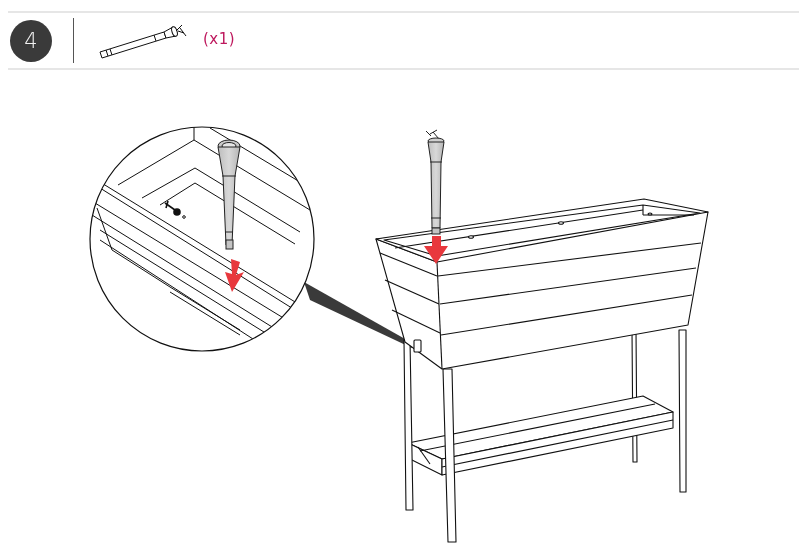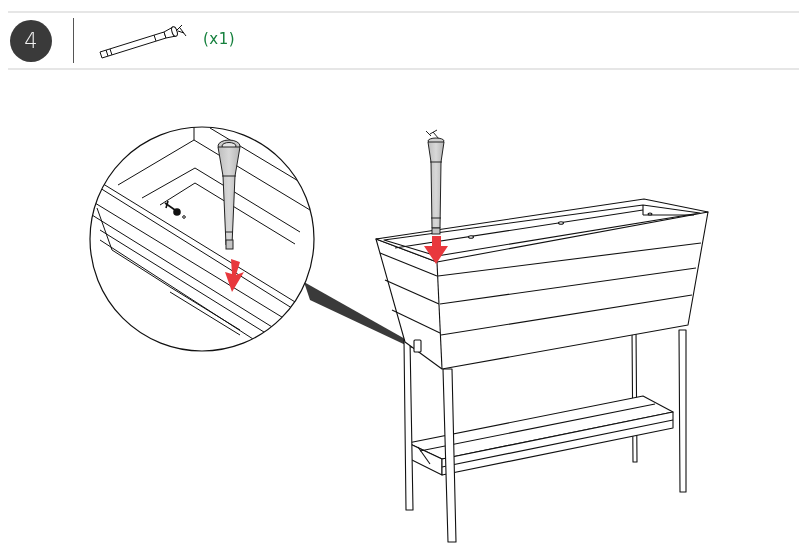--- a/index.html
+++ b/index.html
@@ -3,21 +3,21 @@
 <meta charset="utf-8">
 <style>
   html, body { margin: 0; padding: 0; background: #ffffff; }
   body { width: 805px; height: 557px; position: relative; overflow: hidden; font-family: "DejaVu Sans", sans-serif; }
   .rule { position: absolute; left: 8px; width: 791px; height: 2px; background: #e6e6e6; }
   .rule.top { top: 11px; }
   .rule.bottom { top: 68px; }
   .step-badge { position: absolute; left: 10px; top: 20px; width: 42px; height: 42px; border-radius: 50%; background: #3a3a3a; color: #f2f2f2; display: flex; align-items: center; justify-content: center; font-family: "DejaVu Sans", sans-serif; font-weight: 300; font-size: 21px; }
   .divider { position: absolute; left: 73px; top: 18px; width: 1px; height: 45px; background: #555; }
   .part-icon { position: absolute; left: 94px; top: 22px; width: 96px; height: 40px; }
-  .part-qty { position: absolute; left: 203px; top: 30px; font-family: "DejaVu Sans", sans-serif; font-size: 15px; color: #15803d; letter-spacing: 0.5px; }
+  .part-qty { position: absolute; left: 203px; top: 30px; font-family: "DejaVu Sans", sans-serif; font-size: 15px; color: #be185d; letter-spacing: 0.5px; }
   .illustration { position: absolute; left: 0; top: 80px; width: 805px; height: 477px; }
 </style>
 </head>
 <body>
 
 <div class="rule top"></div>
 
 <div class="step-badge">
   <span>4</span>
 </div>

